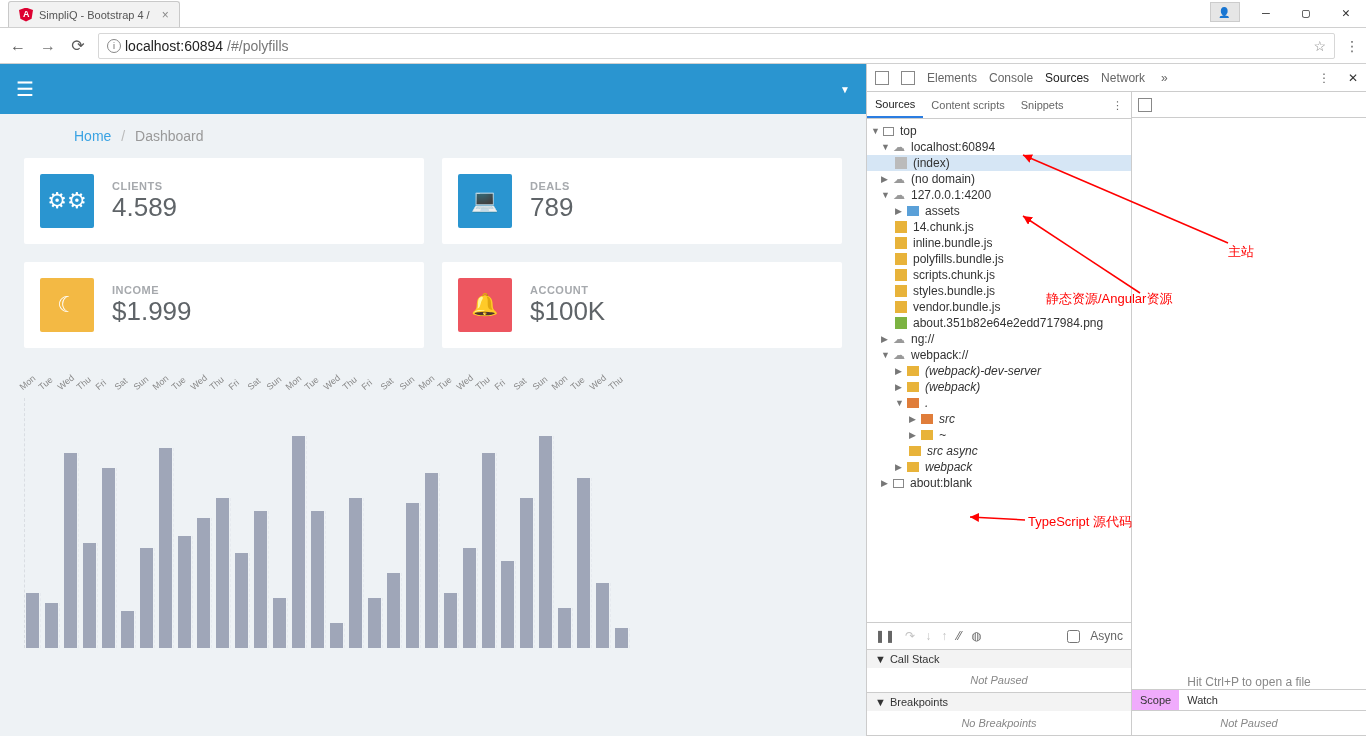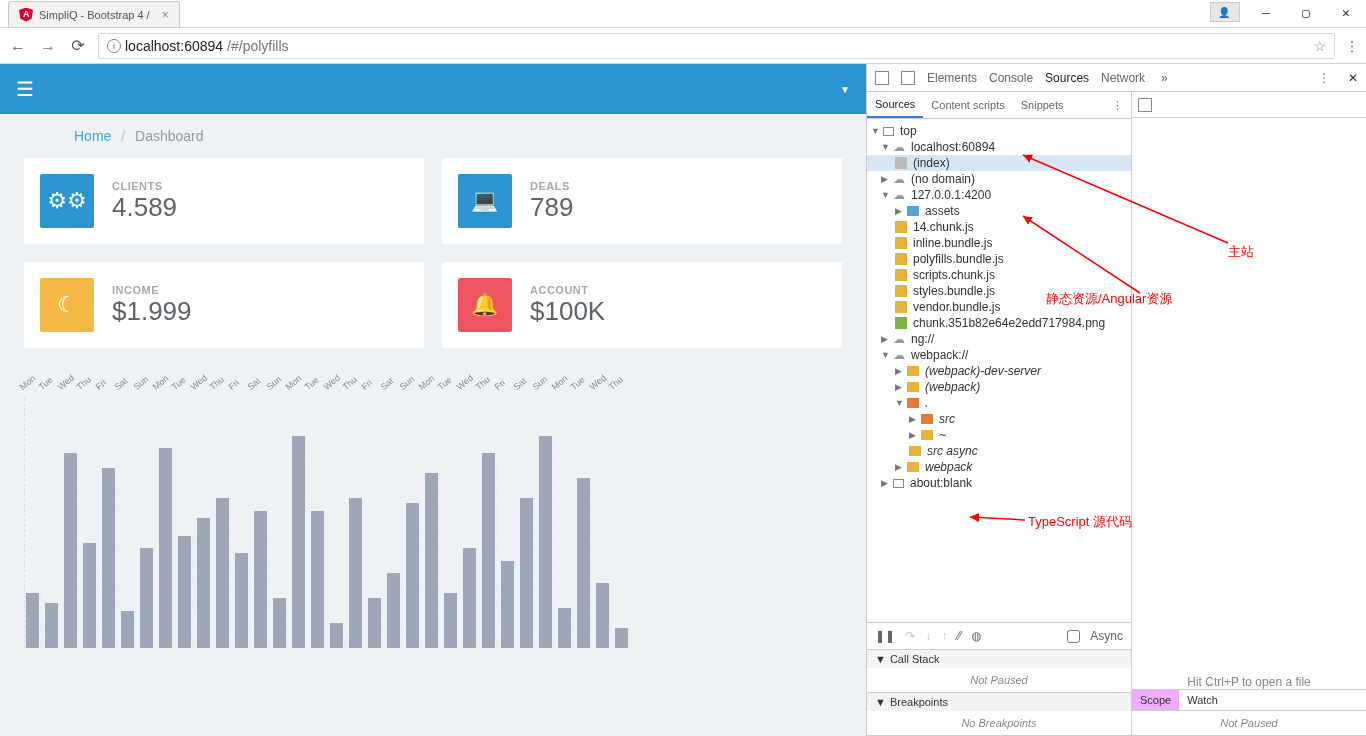--- a/index.html
+++ b/index.html
@@ -387,21 +387,21 @@
           <div class="row ind2">
               <span class="ic-js"></span>
               <span>styles.bundle.js</span>
             </div>
           <div class="row ind2">
               <span class="ic-js"></span>
               <span>vendor.bundle.js</span>
             </div>
           <div class="row ind2">
               <span class="ic-img"></span>
-              <span>chunk.351b82e64e2edd717984.png</span>
+              <span>about.351b82e64e2edd717984.png</span>
             </div>
           <div class="row ind1">
               <span class="tw">▶</span>
               <span class="ic-cloud"></span>
               <span>ng://</span>
             </div>
           <div class="row ind1">
               <span class="tw">▼</span>
               <span class="ic-cloud"></span>
               <span>webpack://</span>

